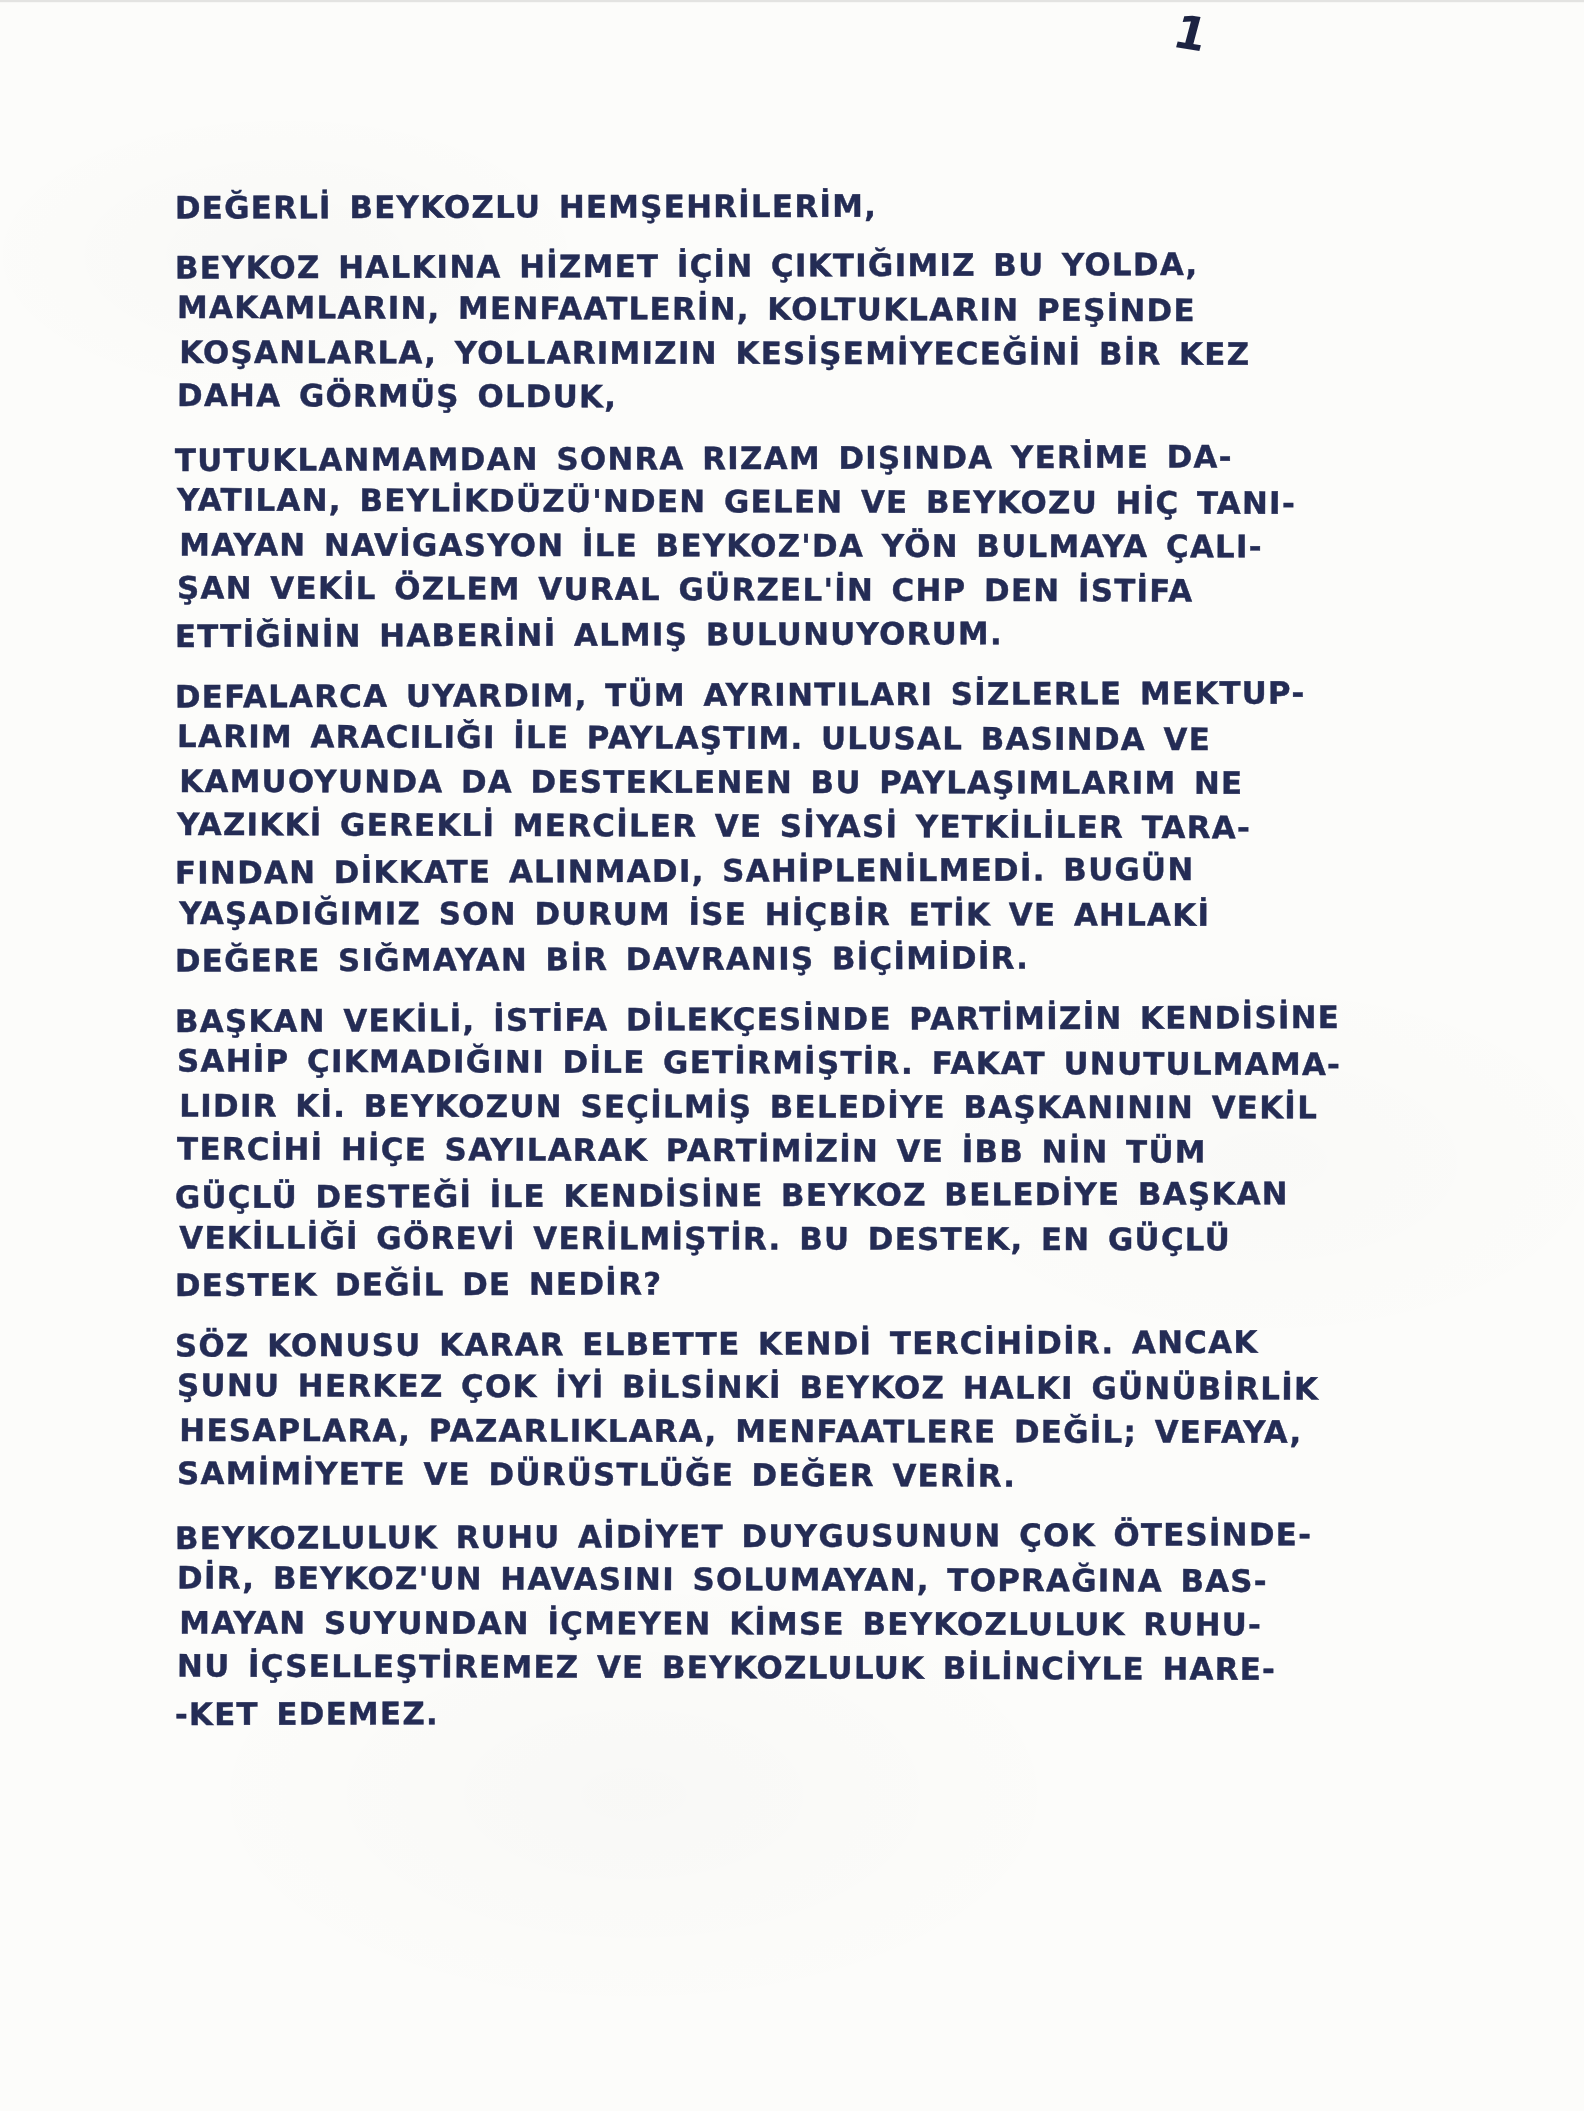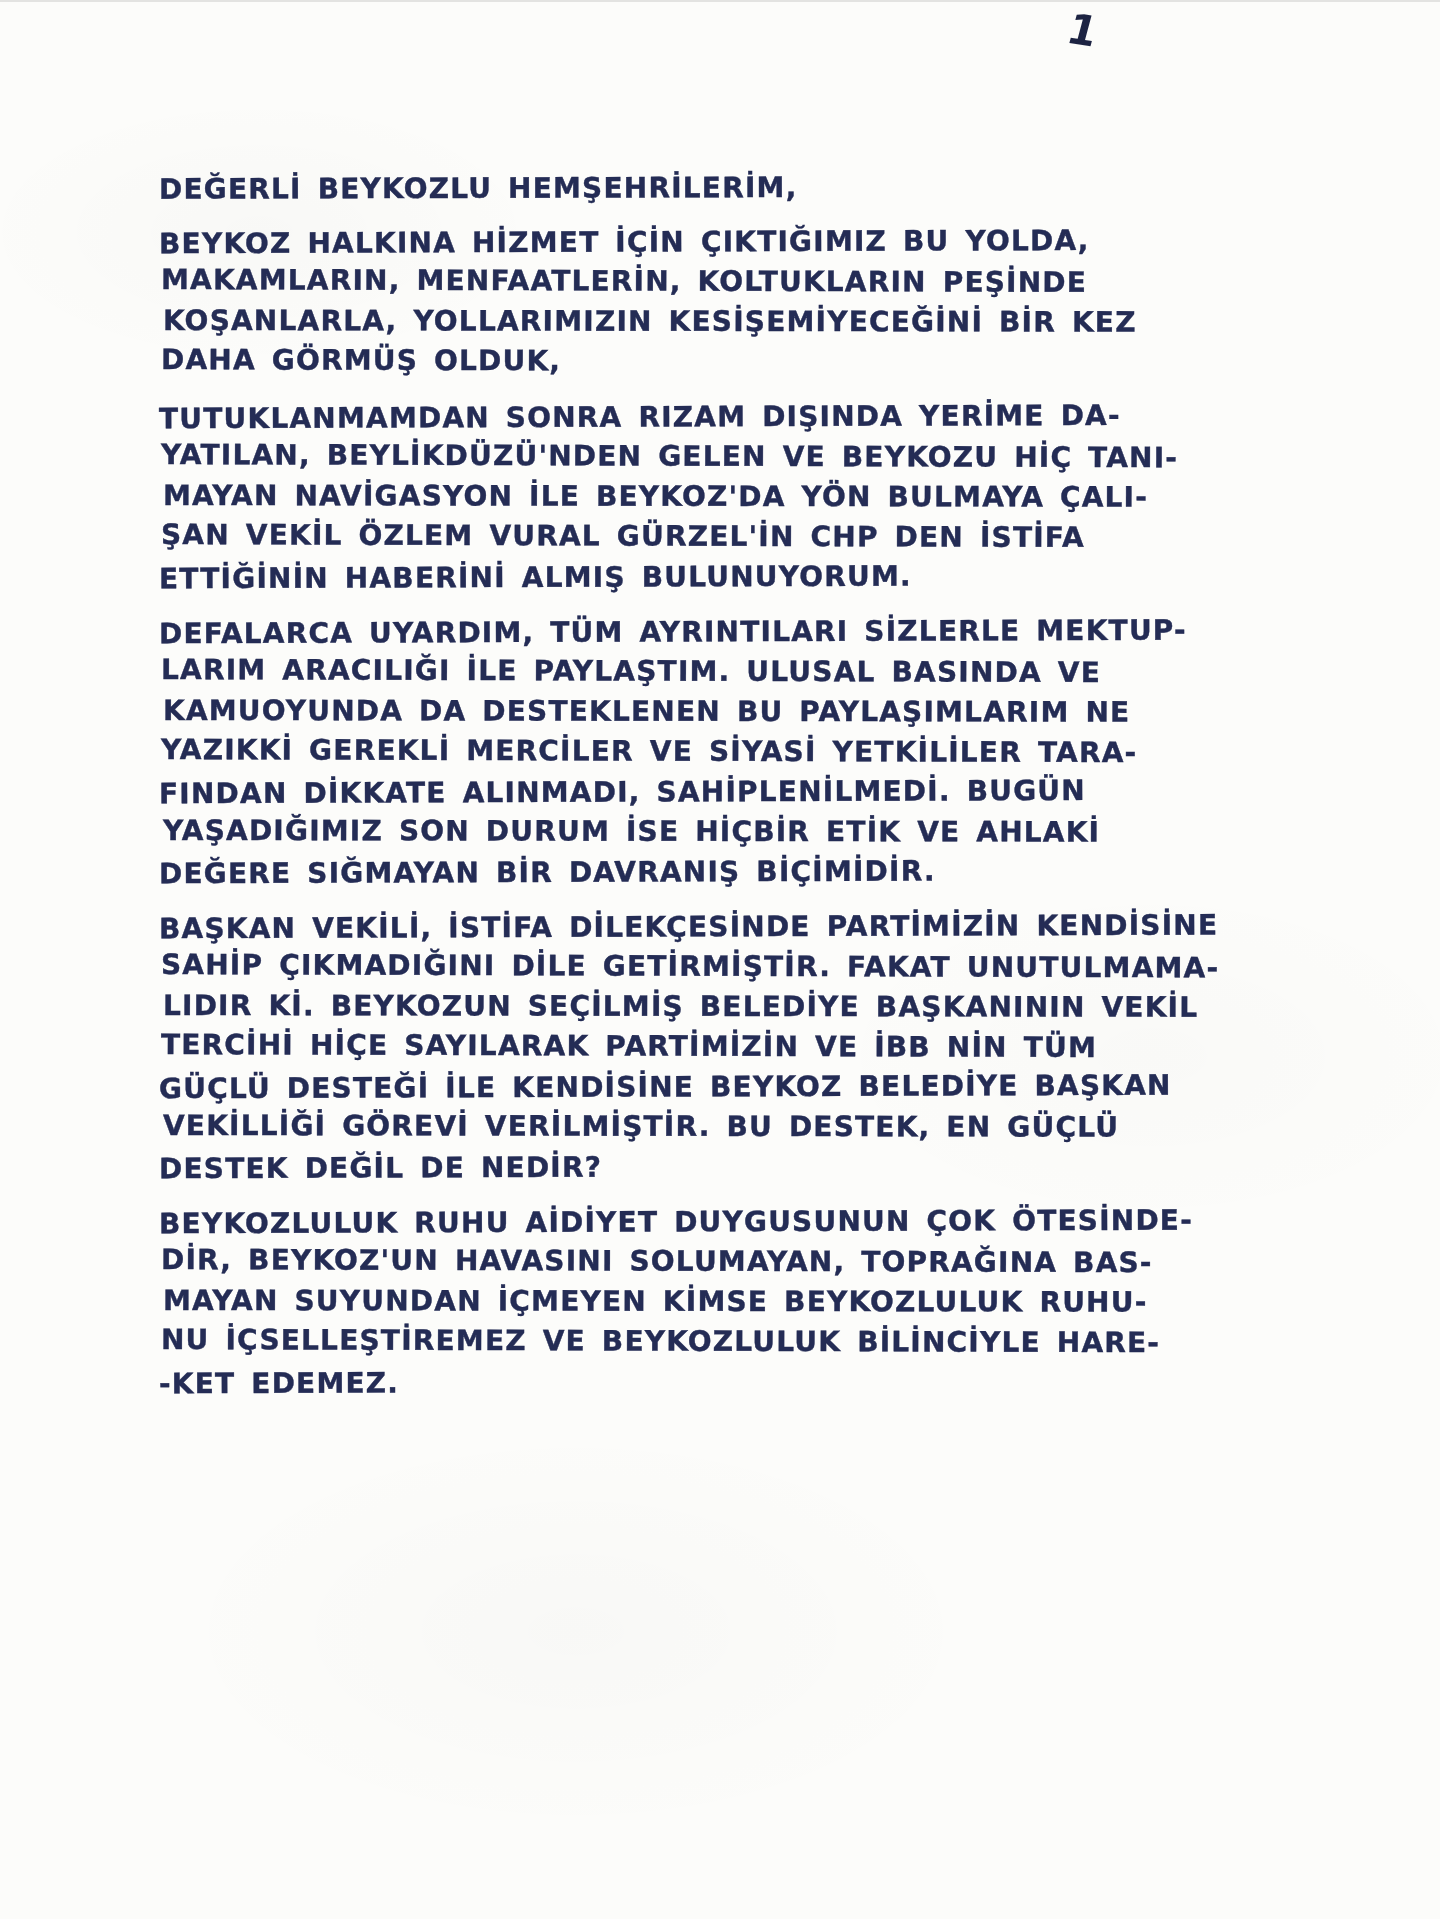--- a/index.html
+++ b/index.html
@@ -110,20 +110,26 @@
         </div>
         <div class="para">
           <div class="line">BAŞKAN VEKİLİ, İSTİFA DİLEKÇESİNDE PARTİMİZİN KENDİSİNE</div>
           <div class="line">SAHİP ÇIKMADIĞINI DİLE GETİRMİŞTİR. FAKAT UNUTULMAMA-</div>
           <div class="line">LIDIR Kİ. BEYKOZUN SEÇİLMİŞ BELEDİYE BAŞKANININ VEKİL</div>
           <div class="line">TERCİHİ HİÇE SAYILARAK PARTİMİZİN VE İBB NİN TÜM</div>
           <div class="line">GÜÇLÜ DESTEĞİ İLE KENDİSİNE BEYKOZ BELEDİYE BAŞKAN</div>
           <div class="line">VEKİLLİĞİ GÖREVİ VERİLMİŞTİR. BU DESTEK, EN GÜÇLÜ</div>
           <div class="line">DESTEK DEĞİL DE NEDİR?</div>
         </div>
+        <div class="para">
+          <div class="line">SÖZ KONUSU KARAR ELBETTE KENDİ TERCİHİDİR. ANCAK</div>
+          <div class="line">ŞUNU HERKEZ ÇOK İYİ BİLSİNKİ BEYKOZ HALKI GÜNÜBİRLİK</div>
+          <div class="line">HESAPLARA, PAZARLIKLARA, MENFAATLERE DEĞİL; VEFAYA,</div>
+          <div class="line">SAMİMİYETE VE DÜRÜSTLÜĞE DEĞER VERİR.</div>
+        </div>
         <div class="para gap-before">
           <div class="line">BEYKOZLULUK RUHU AİDİYET DUYGUSUNUN ÇOK ÖTESİNDE-</div>
           <div class="line">DİR, BEYKOZ'UN HAVASINI SOLUMAYAN, TOPRAĞINA BAS-</div>
           <div class="line">MAYAN SUYUNDAN İÇMEYEN KİMSE BEYKOZLULUK RUHU-</div>
           <div class="line">NU İÇSELLEŞTİREMEZ VE BEYKOZLULUK BİLİNCİYLE HARE-</div>
           <div class="line">-KET EDEMEZ.</div>
         </div>
       </div>
   </div>
 </div>

